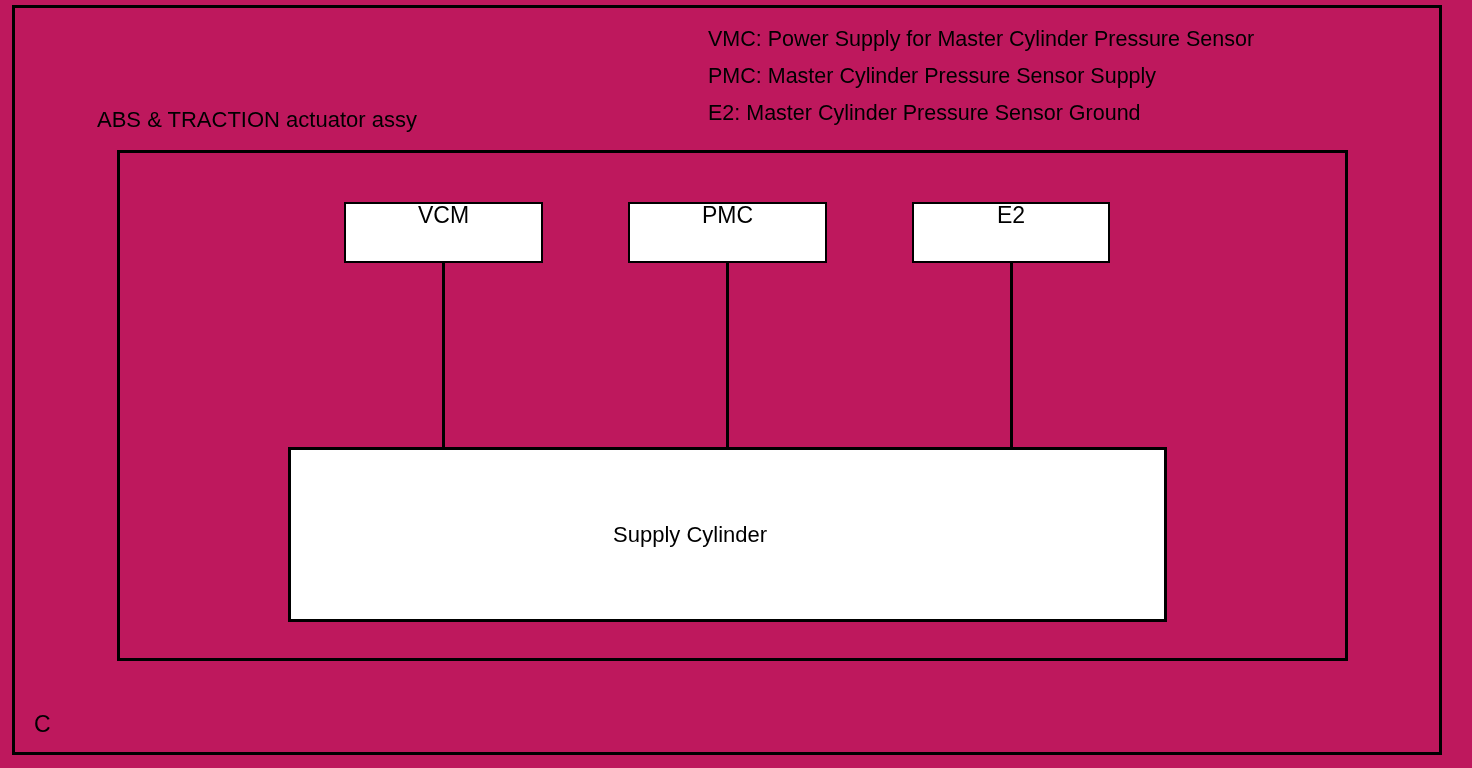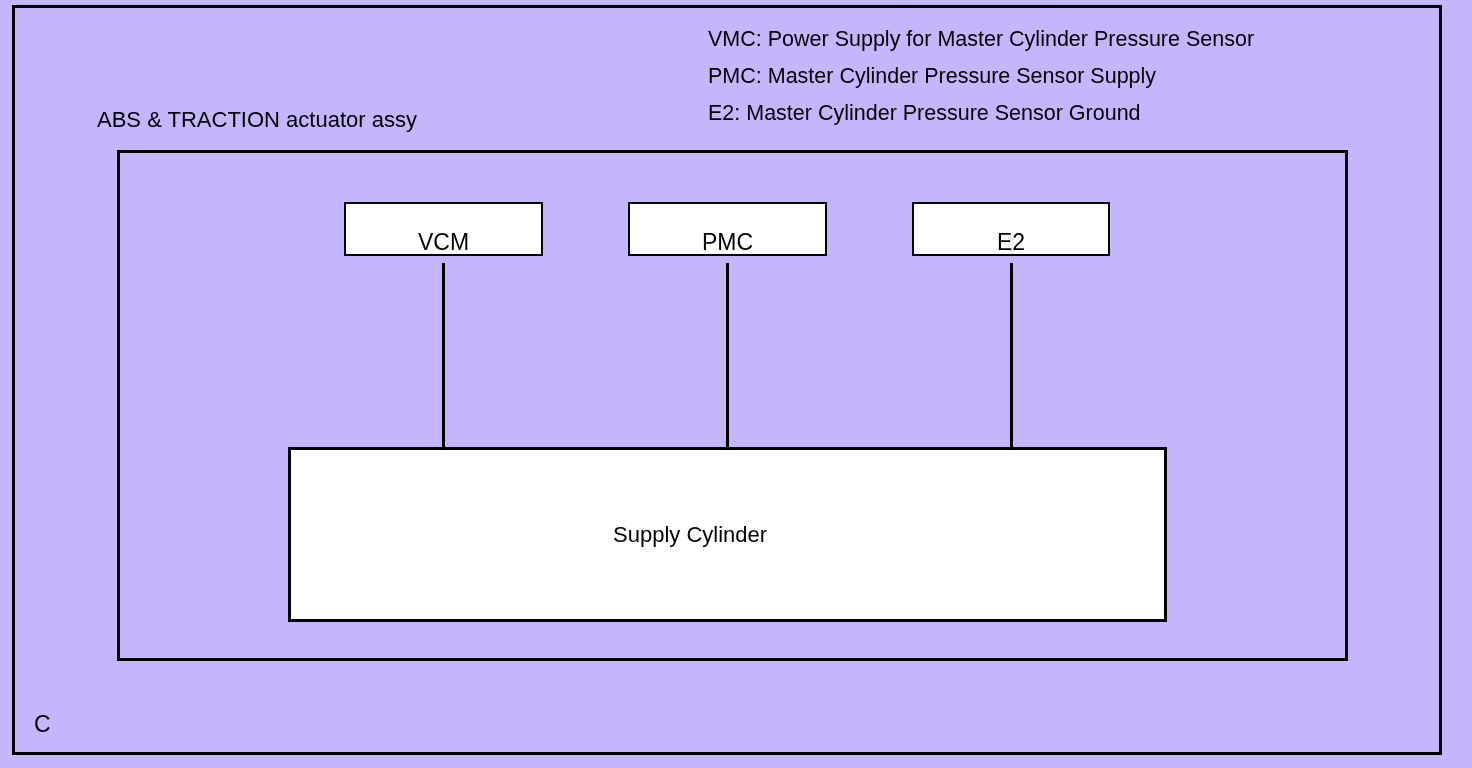--- a/index.html
+++ b/index.html
@@ -9,21 +9,21 @@
   }
   body {
     font-family: "Liberation Sans", sans-serif;
     color: #000000;
   }
 
   #page {
     position: relative;
     width: 1472px;
     height: 768px;
-    background: #c4b5fd;
+    background: #be185d;
     overflow: hidden;
   }
 
   
   .outer-frame {
     position: absolute;
     left: 12px;
     top: 5px;
     width: 1430px;
     height: 750px;
@@ -64,25 +64,25 @@
     width: 1231px;
     height: 511px;
     border: 3px solid #000000;
     box-sizing: border-box;
   }
 
   
   .terminal {
     position: absolute;
     top: 202px;
-    height: 54px;
+    height: 61px;
     border: 2px solid #000000;
     box-sizing: border-box;
     display: flex;
-    align-items: flex-end;
+    align-items: flex-start;
     justify-content: center;
     background: #ffffff;
   }
   .terminal-label {
     font-size: 23px;
     line-height: 23px;
   }
   .terminal-vcm { left: 344px; width: 199px; }
   .terminal-pmc { left: 628px; width: 199px; }
   .terminal-e2  { left: 912px; width: 198px; }

